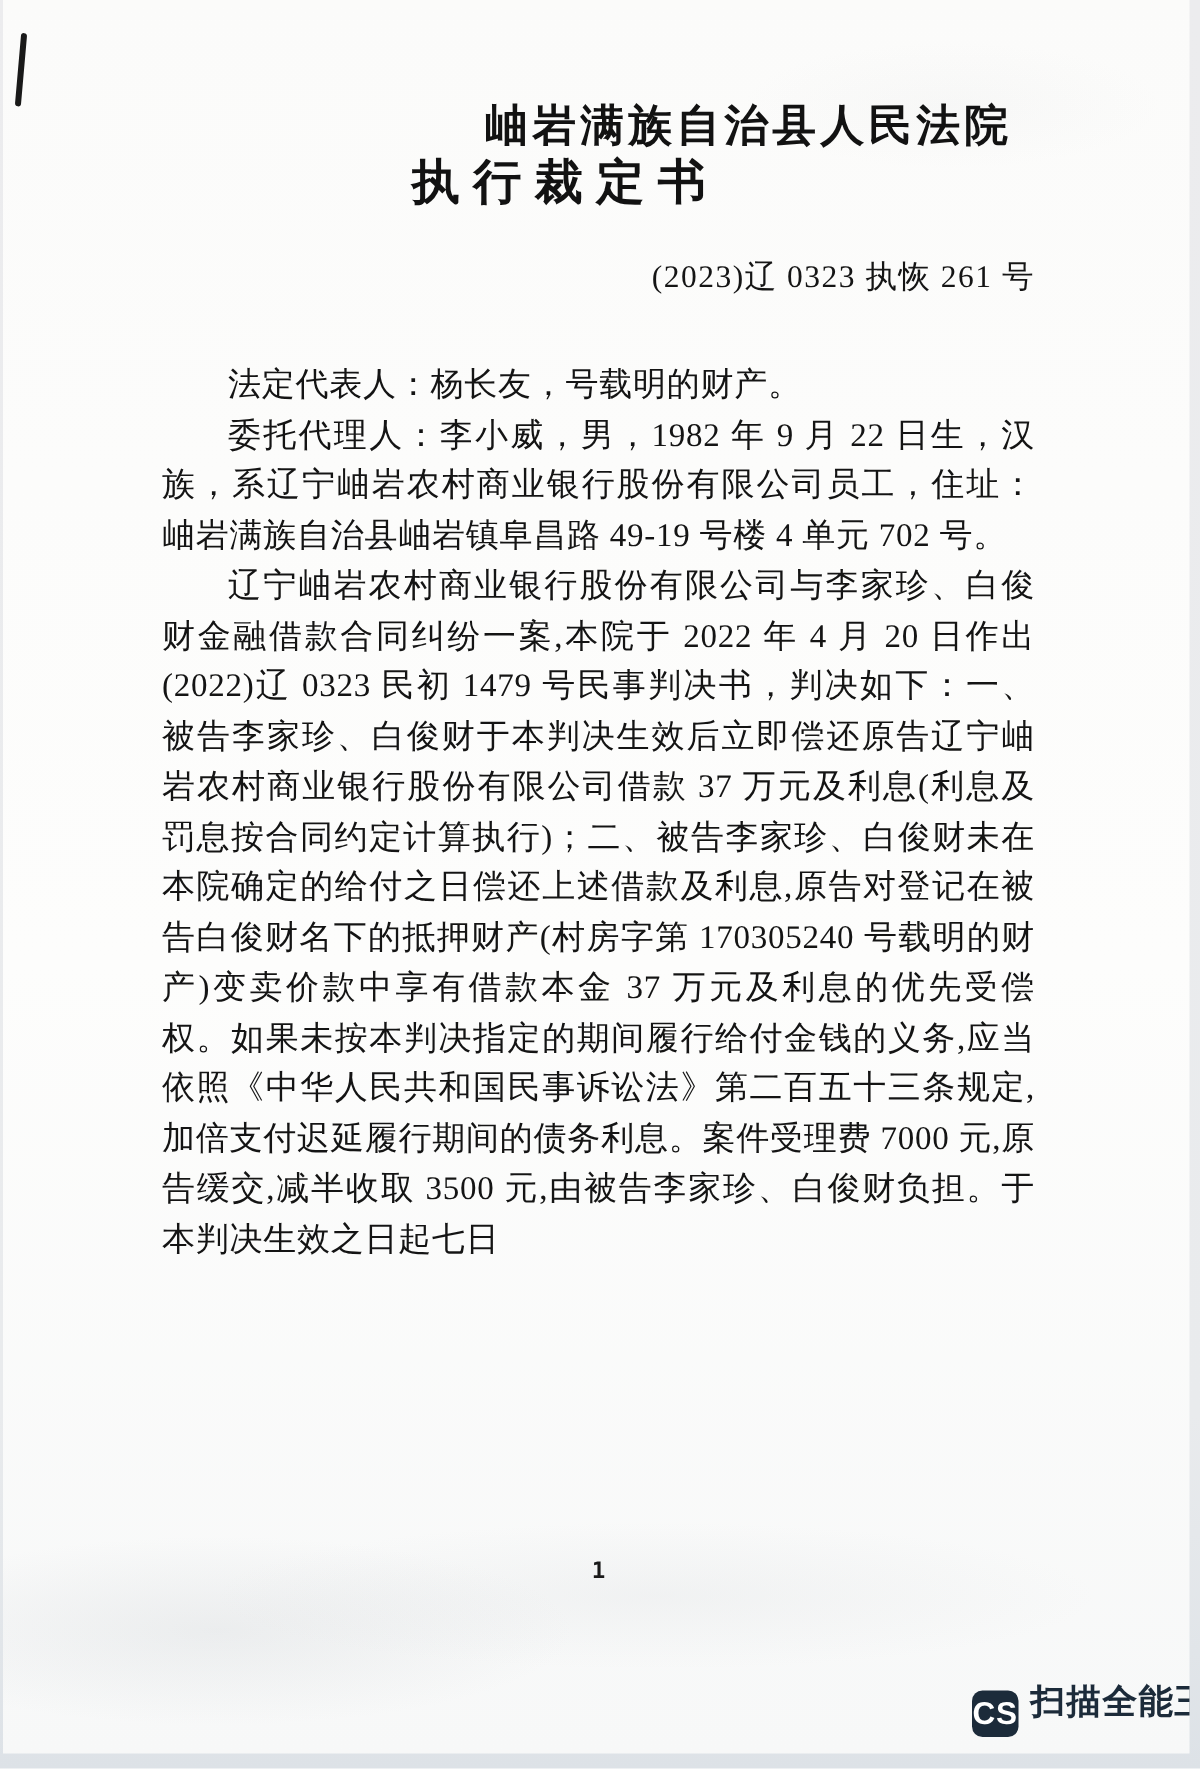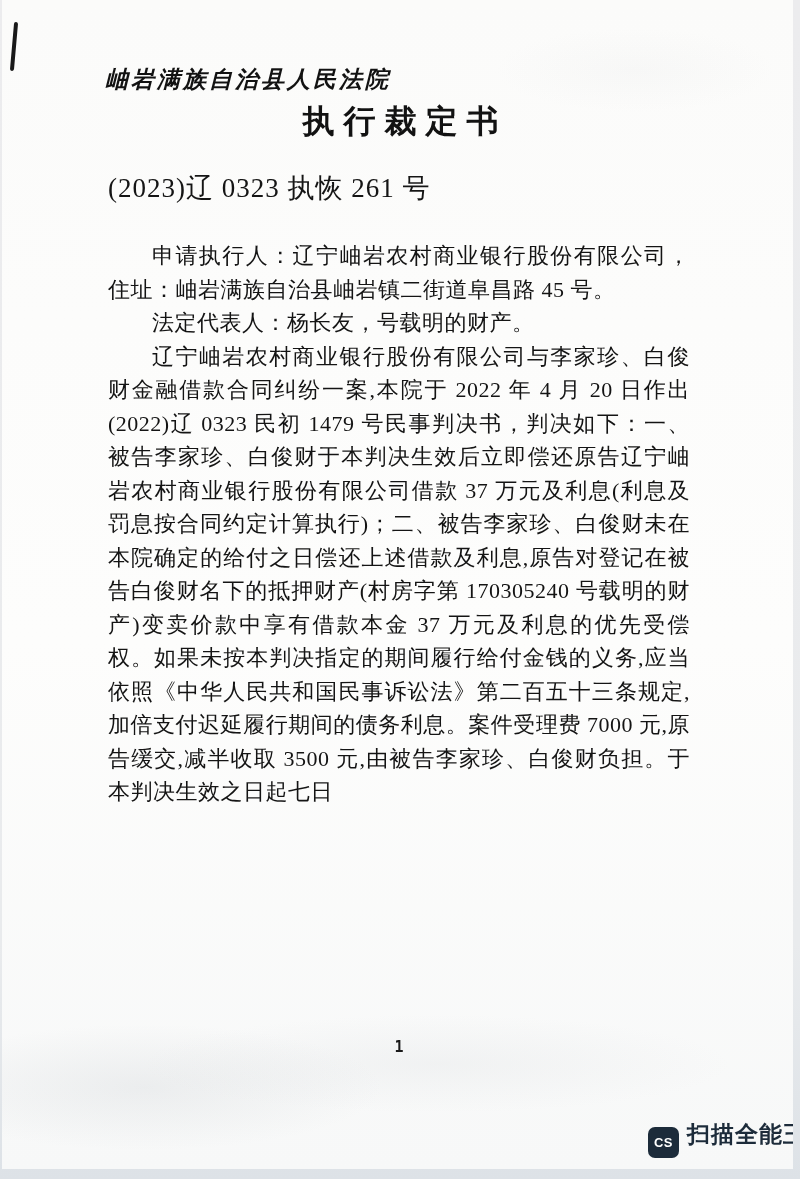--- a/index.html
+++ b/index.html
@@ -24,45 +24,44 @@
     position: absolute;
     left: 10px; top: 22px;
     width: 4px; height: 49px;
     background: #191919;
     border-radius: 2px;
     transform: rotate(5deg);
   }
   .court-name {
     position: absolute;
     left: 103px; top: 64px; width: 570px;
-    text-align: left;
+    text-align: right;
     font-family: "Liberation Sans", "DejaVu Sans", sans-serif;
     font-weight: 700;
-    font-size: 23px;
+    font-size: 29px;
     letter-spacing: 3px;
     color: #121212;
     white-space: nowrap;
-    font-style: italic;
   }
   .doc-title {
     position: absolute;
-    left: 118px; top: 100px; width: 570px;
+    left: 90px; top: 100px; width: 570px;
     text-align: center;
     font-family: "Liberation Sans", "DejaVu Sans", sans-serif;
     font-weight: 700;
     font-size: 32px;
     letter-spacing: 9px;
     color: #121212;
     white-space: nowrap;
   }
   .case-number {
     position: absolute;
     left: 106px; top: 170px; width: 582px;
-    text-align: left;
-    font-size: 27px;
+    text-align: right;
+    font-size: 21px;
     letter-spacing: 1px;
     color: #151515;
     white-space: nowrap;
   }
   .document-body {
     position: absolute;
     left: 106px; top: 239px; width: 582px;
     font-size: 22px;
     line-height: 33.5px;
     letter-spacing: 0.5px;
@@ -90,21 +89,21 @@
     align-items: center;
     gap: 8px;
     font-family: "Liberation Sans", "DejaVu Sans", sans-serif;
   }
   .watermark-badge {
     width: 31px; height: 31px;
     border-radius: 7px;
     background: #1c2b3a;
     color: #ffffff;
     font-weight: 700;
-    font-size: 13px;
+    font-size: 21px;
     display: flex;
     align-items: center;
     justify-content: center;
     letter-spacing: 0.5px;
     margin-top: 16px;
   }
   .watermark-label {
     font-size: 23px;
     font-weight: 700;
     color: #1c2b3a;
@@ -119,22 +118,22 @@
 
   <div class="pen-mark"></div>
 
   <div class="court-name">岫岩满族自治县人民法院</div>
 
   <div class="doc-title">执行裁定书</div>
 
   <div class="case-number">(2023)辽 0323 执恢 261 号</div>
 
   <div class="document-body">
-      <p>申请执行人：辽宁岫岩农村商业银行股份有限公司，住址：岫岩满族自治县岫岩镇二街道阜昌路 45 号。</p>
       <p>法定代表人：杨长友，号载明的财产。</p>
+      <p>委托代理人：李小威，男，1982 年 9 月 22 日生，汉族，系辽宁岫岩农村商业银行股份有限公司员工，住址：岫岩满族自治县岫岩镇阜昌路 49-19 号楼 4 单元 702 号。</p>
       <p>辽宁岫岩农村商业银行股份有限公司与李家珍、白俊财金融借款合同纠纷一案,本院于 2022 年 4 月 20 日作出(2022)辽 0323 民初 1479 号民事判决书，判决如下：一、被告李家珍、白俊财于本判决生效后立即偿还原告辽宁岫岩农村商业银行股份有限公司借款 37 万元及利息(利息及罚息按合同约定计算执行)；二、被告李家珍、白俊财未在本院确定的给付之日偿还上述借款及利息,原告对登记在被告白俊财名下的抵押财产(村房字第 170305240 号载明的财产)变卖价款中享有借款本金 37 万元及利息的优先受偿权。如果未按本判决指定的期间履行给付金钱的义务,应当依照《中华人民共和国民事诉讼法》第二百五十三条规定,加倍支付迟延履行期间的债务利息。案件受理费 7000 元,原告缓交,减半收取 3500 元,由被告李家珍、白俊财负担。于本判决生效之日起七日</p>
     </div>
 
   <div class="page-number">1</div>
 
   <div class="watermark">
     <div class="watermark-badge">CS</div>
     <div class="watermark-label">扫描全能王</div>
   </div>
 

